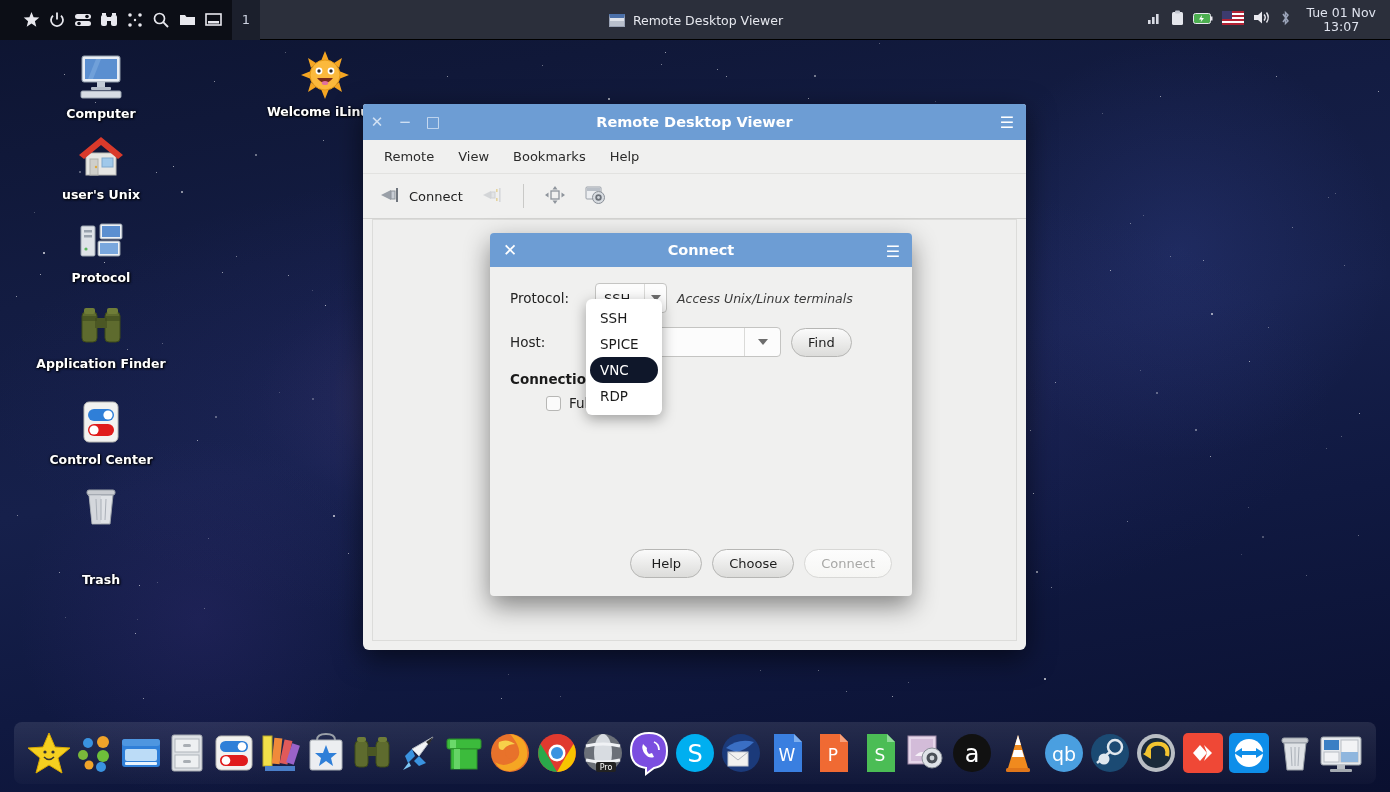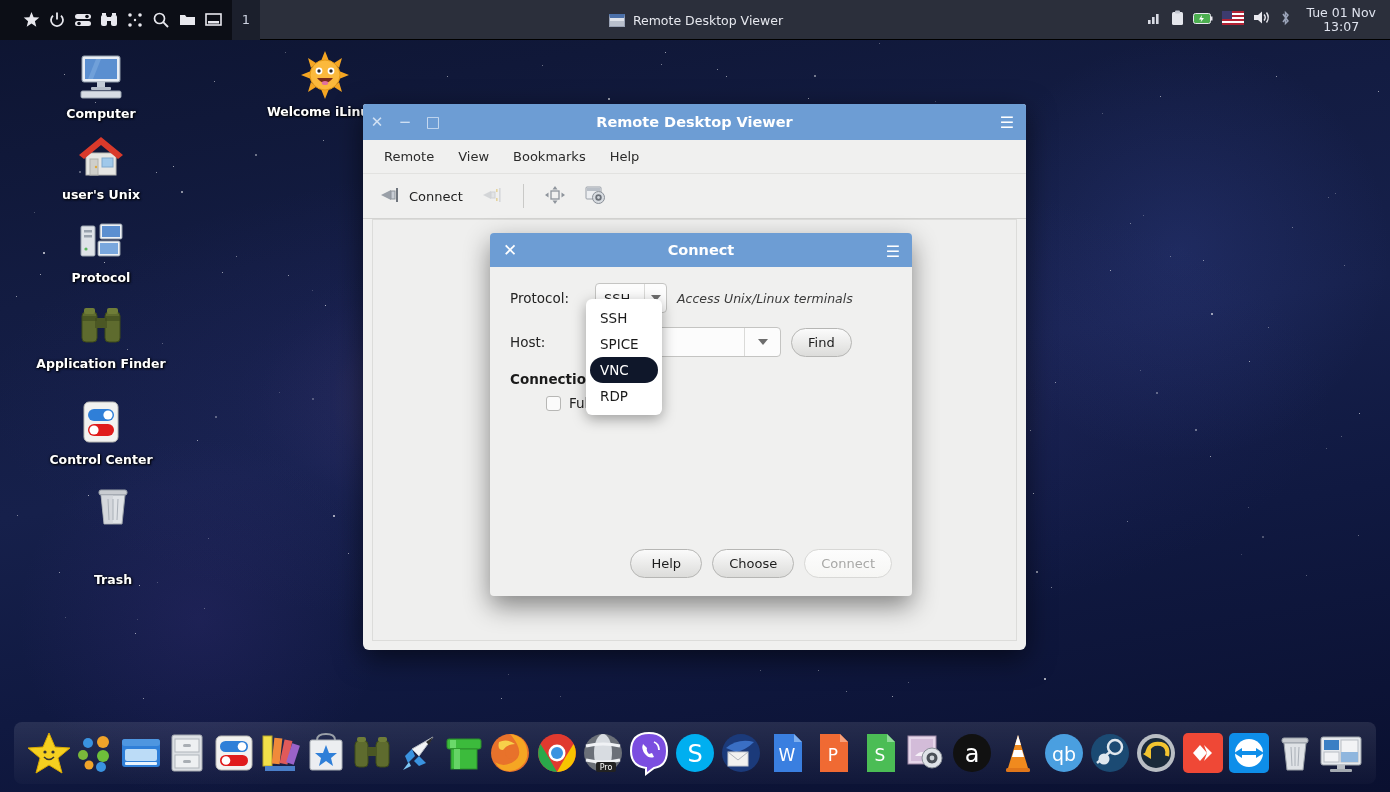--- a/index.html
+++ b/index.html
@@ -451,21 +451,21 @@
       <rect x="10" y="4" width="34" height="40" rx="5" fill="#f2f2f0" stroke="#b8b8b4"></rect>
       <rect x="14" y="11" width="26" height="12" rx="6" fill="#2f7fd8"></rect>
       <circle cx="34" cy="17" r="4.6" fill="#fff"></circle>
       <rect x="14" y="26" width="26" height="12" rx="6" fill="#e01b1b"></rect>
       <circle cx="20" cy="32" r="4.6" fill="#fff"></circle>
     </svg>
   </div>
   <div class="lbl">Control Center</div>
 </div>
 
-<div class="dicon" style="left:48px; top:480px;gap:42px;">
+<div class="dicon" style="left:36px; top:480px;gap:42px;">
   <div class="glyph">
     <svg width="54" height="50" viewBox="0 0 54 50">
       <rect x="13" y="10" width="28" height="5" rx="2" fill="#c9ccd1" stroke="#9aa0a8"></rect>
       <path d="M15 15 L18 44 L36 44 L39 15 Z" fill="#dfe2e6" stroke="#9aa0a8"></path>
       <path d="M15 15 L18 44 L27 44 L27 15 Z" fill="#cdd1d6" opacity=".6"></path>
       <line x1="22" y1="19" x2="23" y2="40" stroke="#aab0b8"></line>
       <line x1="27" y1="19" x2="27" y2="40" stroke="#aab0b8"></line>
       <line x1="32" y1="19" x2="31" y2="40" stroke="#aab0b8"></line>
     </svg>
   </div>

